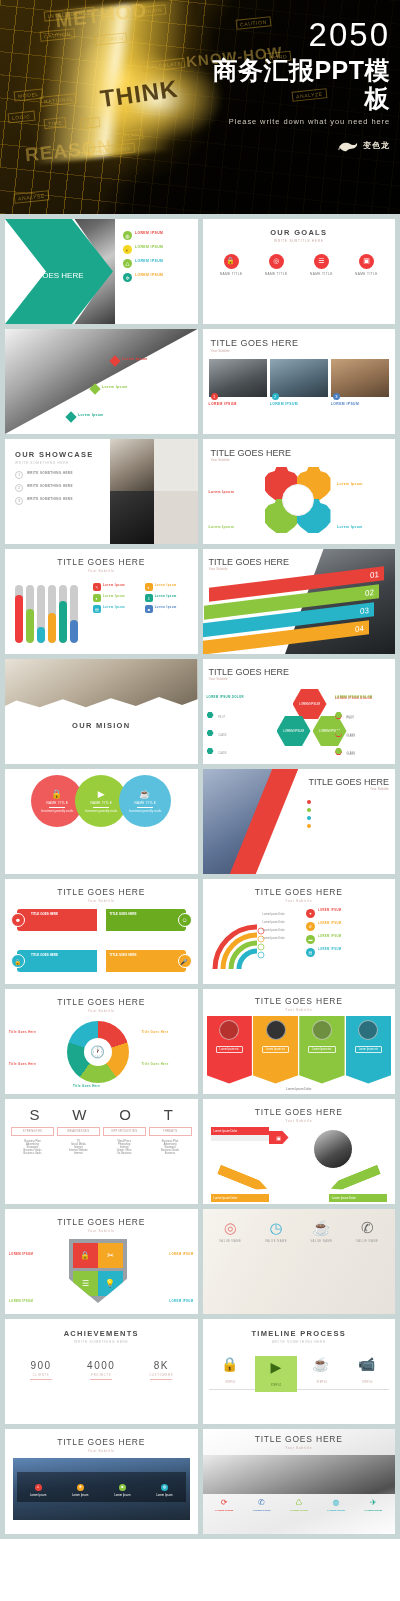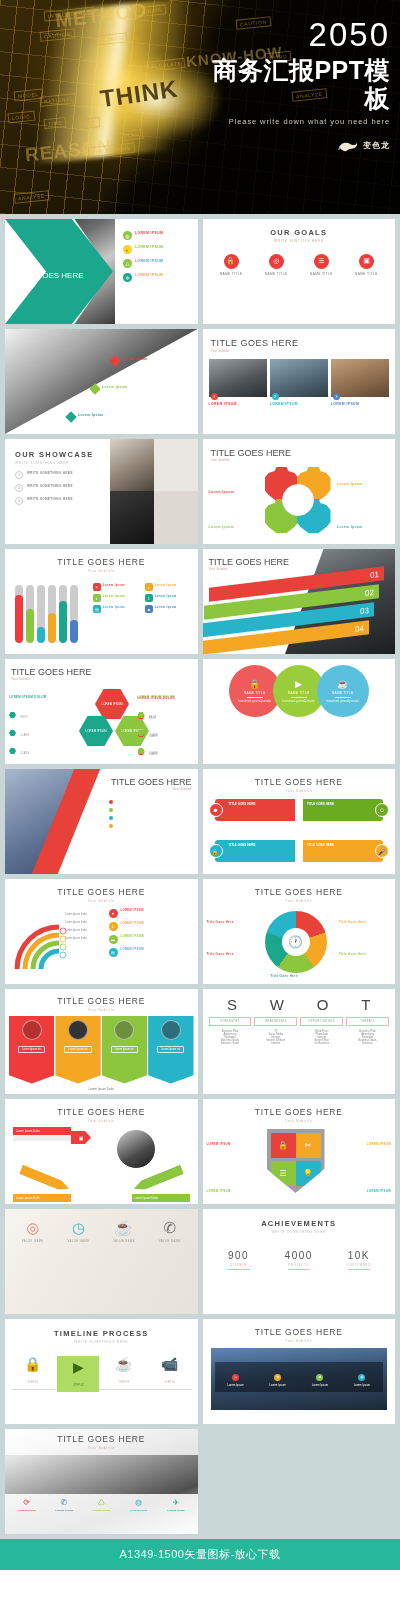--- a/index.html
+++ b/index.html
@@ -434,20 +434,29 @@
       <div style="position:absolute;left:-4px;top:64px;width:175px;height:14px;background:#28b4c8;transform:skewY(-7deg);display:flex;align-items:center;justify-content:space-between;padding:0 5px">
         <span class="lines" style="width:110px"><span class="ln w100" style="background:rgba(255,255,255,.6)"></span><span class="ln w75" style="background:rgba(255,255,255,.6)"></span></span>
         <span style="color:#fff;font-size:8px;font-weight:300">03</span>
       </div>
       <div style="position:absolute;left:-9px;top:82px;width:175px;height:14px;background:#f5a623;transform:skewY(-7deg);display:flex;align-items:center;justify-content:space-between;padding:0 5px">
         <span class="lines" style="width:110px"><span class="ln w100" style="background:rgba(255,255,255,.6)"></span><span class="ln w75" style="background:rgba(255,255,255,.6)"></span></span>
         <span style="color:#fff;font-size:8px;font-weight:300">04</span>
       </div>
     </div>
 
+    <div class="slide">
+      <div style="position:absolute;left:0;top:0;width:100%;height:56px;background:linear-gradient(150deg,#e7e1d6,#b9ad99 45%,#6d6250);clip-path:polygon(0 0,100% 0,100% 72%,92% 82%,80% 68%,68% 84%,55% 70%,42% 86%,30% 72%,18% 86%,6% 74%,0 84%)"></div>
+      <div style="position:absolute;top:62px;width:100%;text-align:center">
+        <div class="s-title bold">OUR MISION</div>
+      </div>
+      <div style="position:absolute;top:76px;left:12px;right:12px">
+        <span class="ln w100"></span><span class="ln w100"></span><span class="ln w100"></span><span class="ln w75" style="margin:0 auto"></span>
+      </div>
+    </div>
 
     <div class="slide">
       <div style="padding:8px 0 0 6px">
         <div style="font-size:9px;color:#4a4a4a">TITLE GOES HERE</div>
         <div style="font-size:3.4px;color:#c9a9a2">Your Subtitle</div>
       </div>
       <div style="position:absolute;left:74px;top:30px">
         <div class="hex" style="background:#e8413a;margin-left:16px">
             <span style="color:#fff;font-size:3px">LOREM IPSUM</span>
           </div>
@@ -791,21 +800,21 @@
           <div style="width:22px;height:1px;background:#f0b5b2;margin:2px auto"></div>
           <div style="margin-top:2px"><span class="ln w100"></span><span class="ln w100"></span><span class="ln w60" style="margin:0 auto"></span></div>
         </div>
         <div style="width:52px;text-align:center">
           <div style="font-size:10px;color:#555;letter-spacing:1.5px">4000</div>
           <div style="font-size:2.6px;color:#c9a9a2;letter-spacing:.8px;margin-top:3px">PROJECTS</div>
           <div style="width:22px;height:1px;background:#f0b5b2;margin:2px auto"></div>
           <div style="margin-top:2px"><span class="ln w100"></span><span class="ln w100"></span><span class="ln w60" style="margin:0 auto"></span></div>
         </div>
         <div style="width:52px;text-align:center">
-          <div style="font-size:10px;color:#555;letter-spacing:1.5px">10K</div>
+          <div style="font-size:10px;color:#555;letter-spacing:1.5px">8K</div>
           <div style="font-size:2.6px;color:#c9a9a2;letter-spacing:.8px;margin-top:3px">CUSTOMERS</div>
           <div style="width:22px;height:1px;background:#f0b5b2;margin:2px auto"></div>
           <div style="margin-top:2px"><span class="ln w100"></span><span class="ln w100"></span><span class="ln w60" style="margin:0 auto"></span></div>
         </div>
       </div>
     </div>
 
     <div class="slide">
       <div style="padding-top:10px">
         <div class="s-title bold">TIMELINE PROCESS</div>
@@ -901,17 +910,14 @@
         <div style="flex:1;text-align:center">
           <div style="font-size:8px;color:#1aa78c">✈</div>
           <div style="font-size:2.5px;color:#1aa78c;font-weight:700;margin-top:2px">LOREM IPSUM</div>
           <div style="margin-top:1px"><span class="ln w100"></span><span class="ln w100"></span><span class="ln w60" style="margin:0 auto"></span></div>
         </div>
       </div>
     </div>
 
   </div>
 
-  <div class="footer">
-    <span>A1349-1500矢量图标-放心下载</span>
-  </div>
 
 </div>
 
 </body></html>

